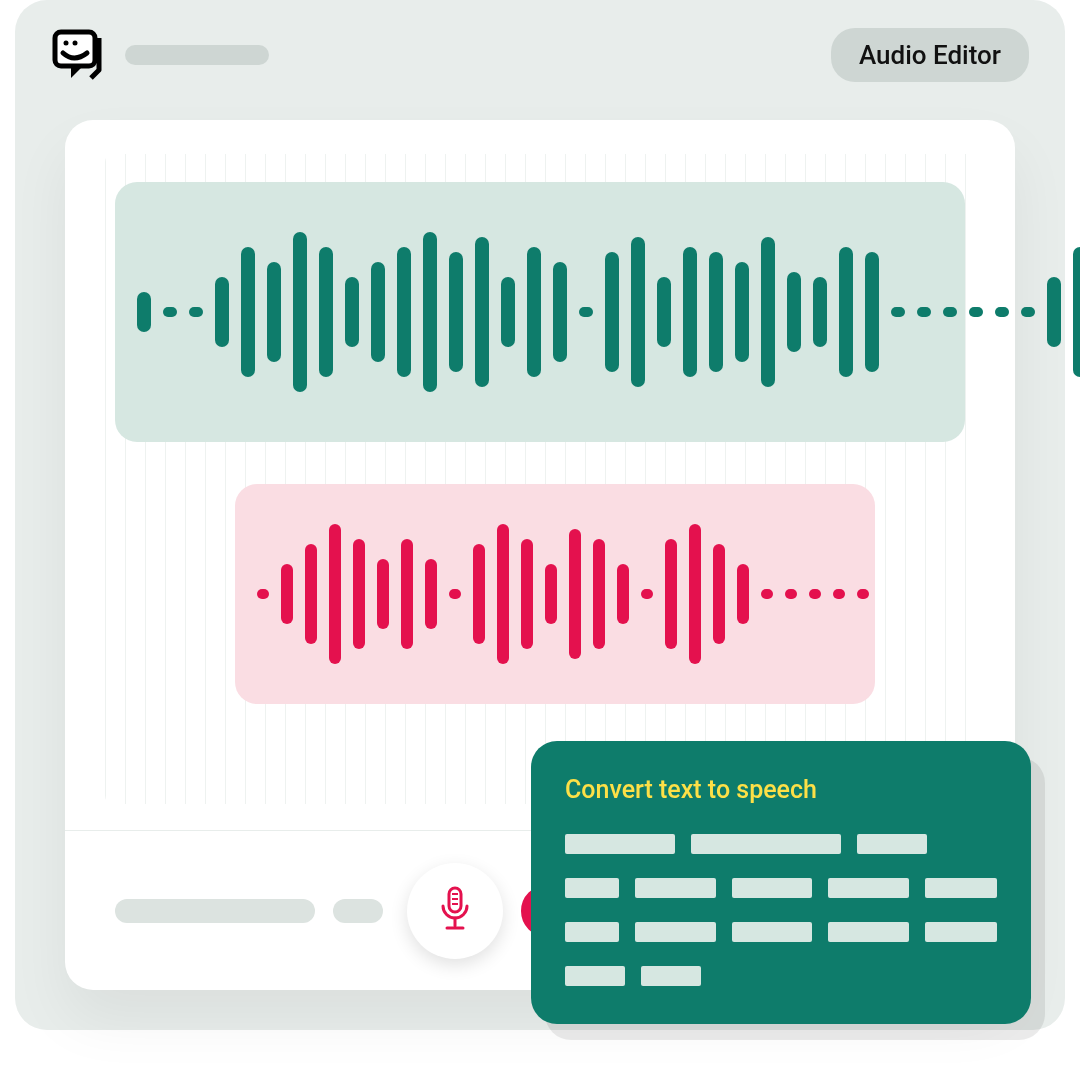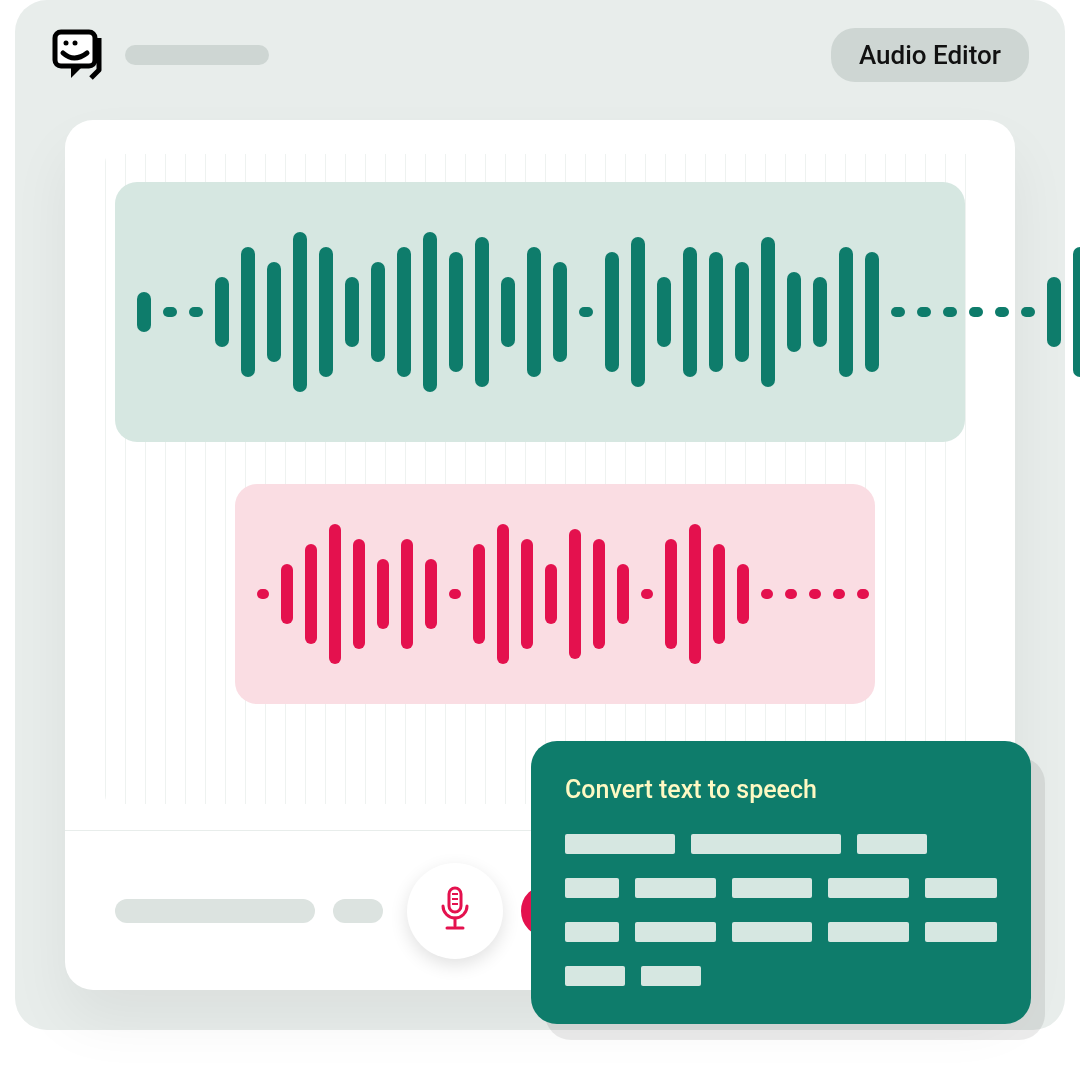--- a/index.html
+++ b/index.html
@@ -115,21 +115,21 @@
     position: absolute;
     width: 500px;
     right: -16px;
     bottom: -34px;
     background: #0E7C6B;
     border-radius: 26px;
     padding: 34px 34px 38px 34px;
     box-shadow: 14px 16px 0 rgba(0,0,0,0.08);
   }
   .tts-title {
-    color: #fef9c3;
+    color: #fde047;
     font-size: 25px;
     font-weight: 500;
     margin-bottom: 30px;
   }
   .tts-lines { display:flex; flex-direction:column; gap: 24px;}
   .tts-line { display:flex; gap: 16px; }
   .tts-word { height: 20px; background:#D6E7E1; border-radius:2px; }
 </style>
 </head>
 <body>

